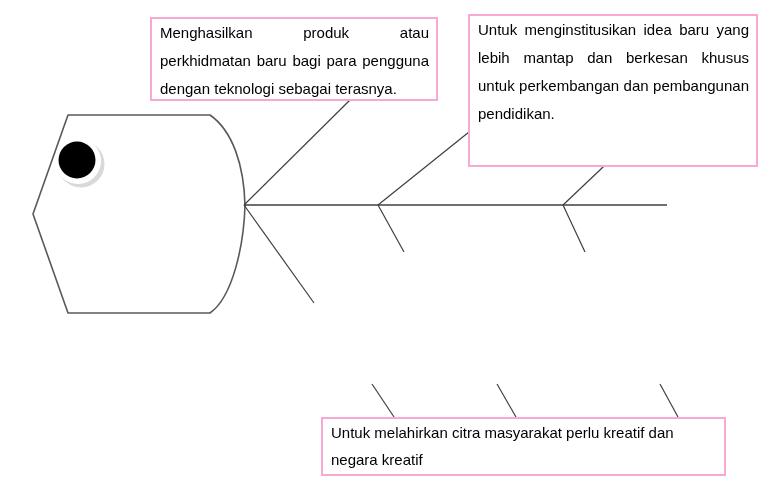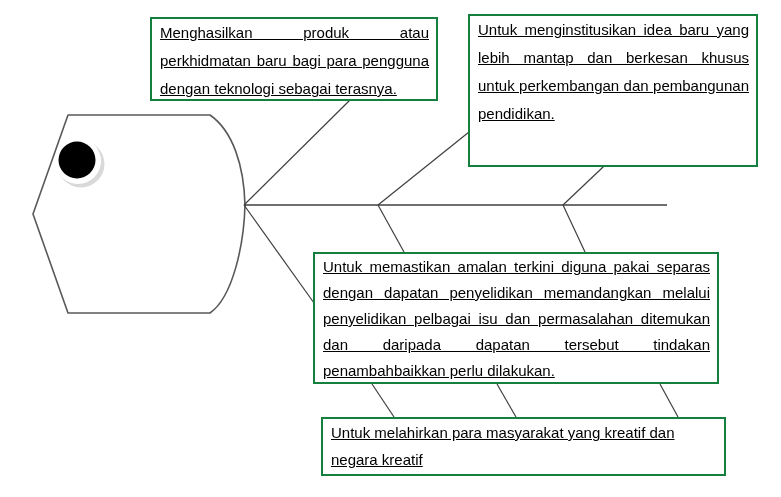--- a/index.html
+++ b/index.html
@@ -7,28 +7,27 @@
     position:relative;
     width:781px;height:497px;
     background:#ffffff;
     font-family:"Liberation Sans","DejaVu Sans",sans-serif;
     overflow:hidden;
   }
   #bones-svg{position:absolute;left:0;top:0;width:781px;height:497px;}
   .cause-box{
     position:absolute;
     box-sizing:border-box;
-    border:2px solid #15803d;
+    border:2px solid #f9a8d4;
     background:#fff;
     color:#000;
     font-size:15px;
     text-align:justify;
     overflow:hidden;
     padding:0 7px 0 8px;
-    text-decoration:underline;
   }
   #box-1{left:150px;top:17px;width:288px;height:84px;line-height:28px;}
   #box-2{left:468px;top:14px;width:290px;height:153px;line-height:28px;}
   #box-3{left:313px;top:252px;width:406px;height:132px;line-height:26px;}
   #box-4{left:321px;top:417px;width:405px;height:59px;line-height:27px;text-align:left;}
 </style>
 </head>
 <body>
 
 <div id="stage">
@@ -63,21 +62,18 @@
   </svg>
 
   <div id="box-1" class="cause-box">
     <span>Menghasilkan produk atau perkhidmatan baru bagi para pengguna dengan teknologi sebagai terasnya.</span>
   </div>
 
   <div id="box-2" class="cause-box">
     <span>Untuk menginstitusikan idea baru yang lebih mantap dan berkesan khusus untuk perkembangan dan pembangunan pendidikan.</span>
   </div>
 
-  <div id="box-3" class="cause-box">
-    <span>Untuk memastikan amalan terkini diguna pakai separas dengan dapatan penyelidikan memandangkan melalui penyelidikan pelbagai isu dan permasalahan ditemukan dan daripada dapatan tersebut tindakan penambahbaikkan perlu dilakukan.</span>
-  </div>
 
   <div id="box-4" class="cause-box">
-    <span>Untuk melahirkan para masyarakat yang kreatif dan negara kreatif</span>
+    <span>Untuk melahirkan citra masyarakat perlu kreatif dan negara kreatif</span>
   </div>
 
 </div>
 
 </body></html>

